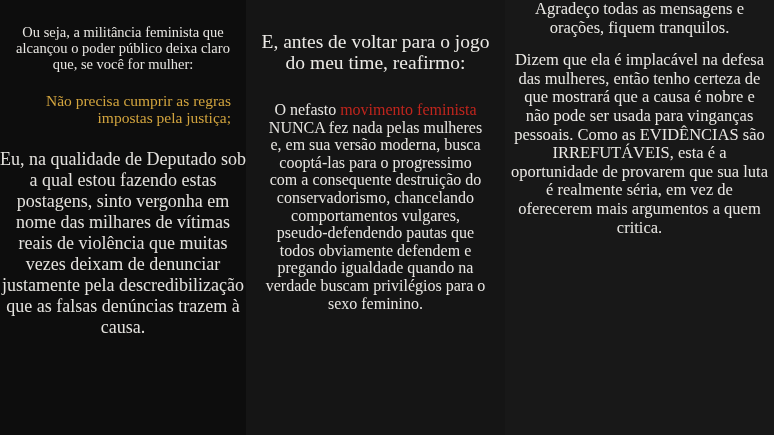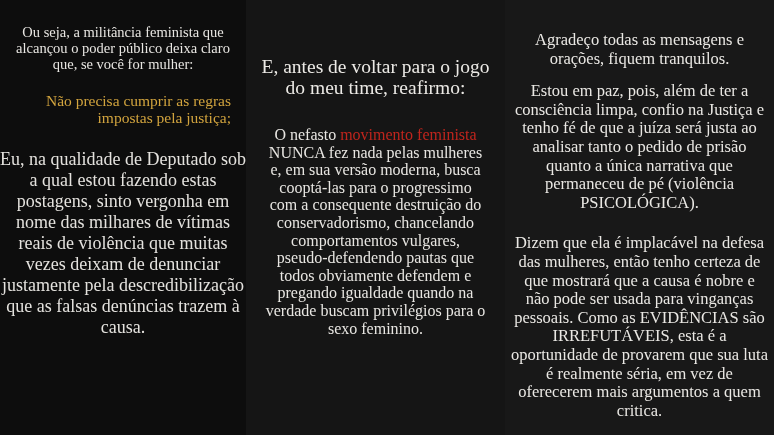--- a/index.html
+++ b/index.html
@@ -60,21 +60,21 @@
     color: #e4e2de;
     font-size: 18px;
     line-height: 21px;
     max-width: 246px;
   }
 
   
   .panel-mid {
     width: 259px;
     background: #151515;
-    padding-top: 57px;
+    padding-top: 32px;
   }
   .panel-mid .mid-header {
     color: #eceae6;
     font-size: 19.5px;
     line-height: 20.5px;
     max-width: 238px;
     margin-bottom: 28px;
   }
   .panel-mid .mid-body {
     color: #e8e6e2;
@@ -83,21 +83,20 @@
     max-width: 222px;
   }
   .panel-mid .red {
     color: #c0251d;
   }
 
   
   .panel-right {
     width: 269px;
     background: #181818;
-    padding-top: 31px;
   }
   .panel-right p {
     color: #eae8e4;
     font-size: 16.5px;
     line-height: 18.6px;
     max-width: 258px;
   }
   .panel-right .r-para-1 { margin-bottom: 14px; }
   .panel-right .r-para-2 { margin-bottom: 22px; }
 </style>
@@ -112,17 +111,16 @@
     <p class="footnote">Eu, na qualidade de Deputado sob a qual estou fazendo estas postagens, sinto vergonha em nome das milhares de vítimas reais de violência que muitas vezes deixam de denunciar justamente pela descredibilização que as falsas denúncias trazem à causa.</p>
   </section>
 
   <section class="panel panel-mid">
     <h2 class="mid-header">E, antes de voltar para o jogo do meu time, reafirmo:</h2>
     <p class="mid-body"><span>O nefasto </span><span class="red">movimento feminista</span><span> NUNCA fez nada pelas mulheres e, em sua versão moderna, busca cooptá-las para o progressimo com a consequente destruição do conservadorismo, chancelando comportamentos vulgares, pseudo-defendendo pautas que todos obviamente defendem e pregando igualdade quando na verdade buscam privilégios para o sexo feminino.</span></p>
   </section>
 
   <section class="panel panel-right">
     <p class="r-para-1">Agradeço todas as mensagens e orações, fiquem tranquilos.</p>
-    <p class="r-para-2">Estou em paz, pois, além de ter a consciência limpa, confio na Justiça e tenho fé de que a juíza será justa ao analisar tanto o pedido de prisão quanto a única narrativa que permaneceu de pé (violência PSICOLÓGICA).</p>
     <p class="r-para-3">Dizem que ela é implacável na defesa das mulheres, então tenho certeza de que mostrará que a causa é nobre e não pode ser usada para vinganças pessoais. Como as EVIDÊNCIAS são IRREFUTÁVEIS, esta é a oportunidade de provarem que sua luta é realmente séria, em vez de oferecerem mais argumentos a quem critica.</p>
   </section>
 
 </div>
 
 </body></html>

